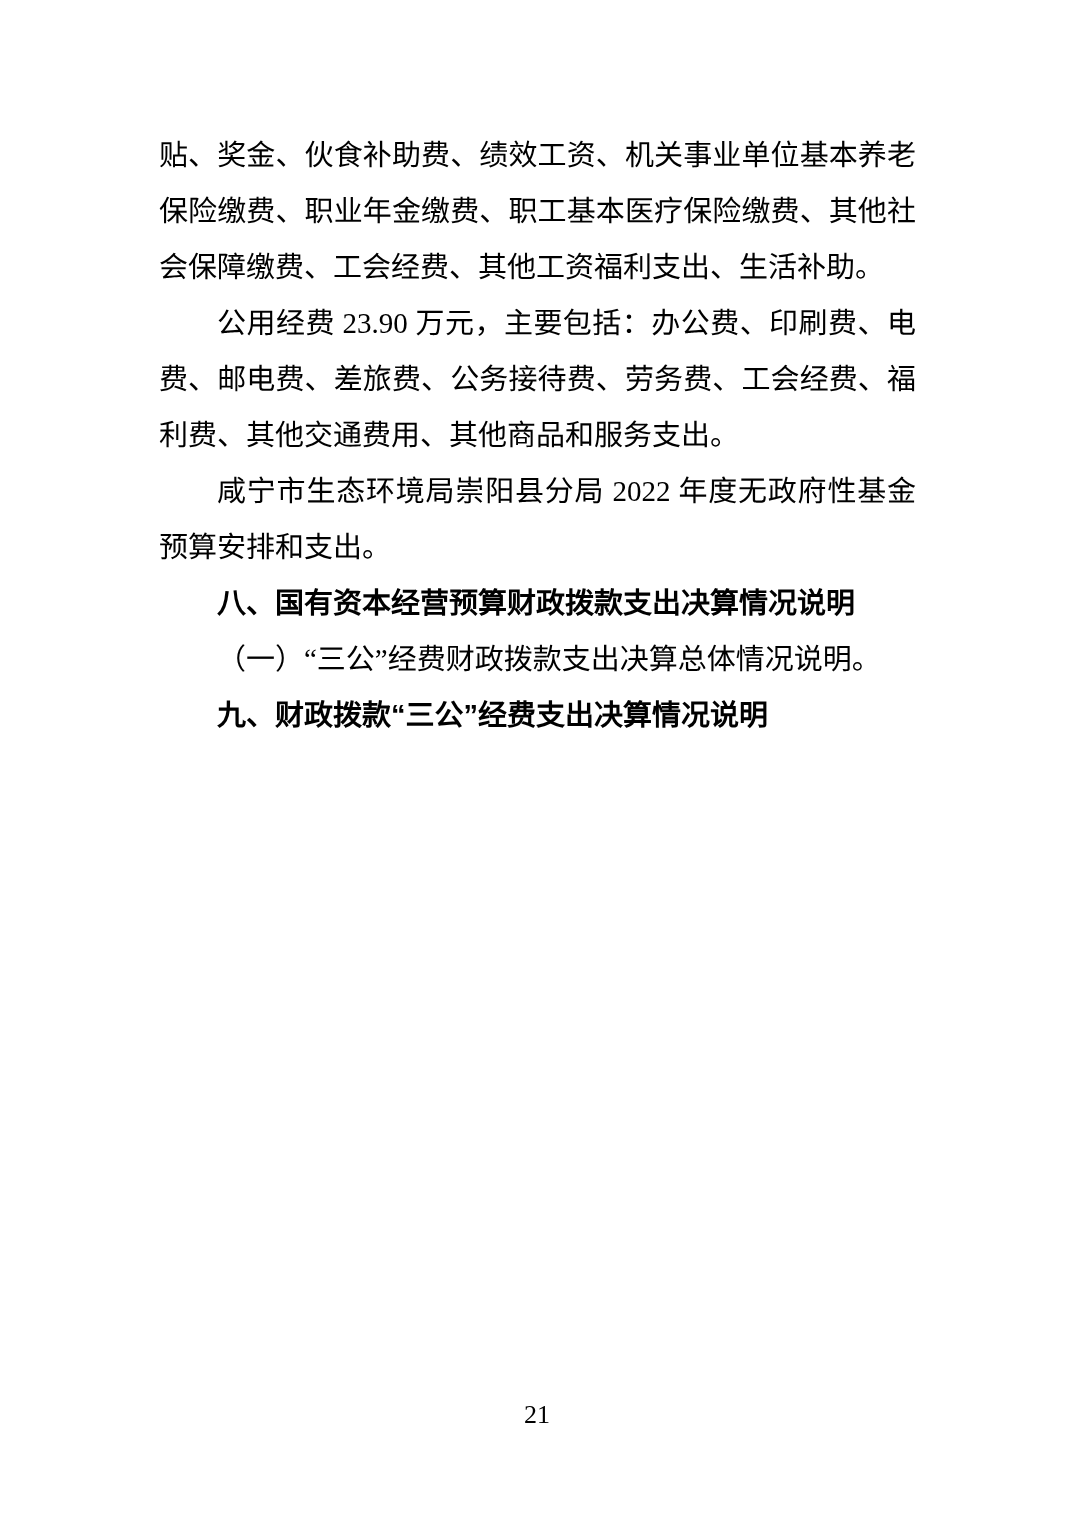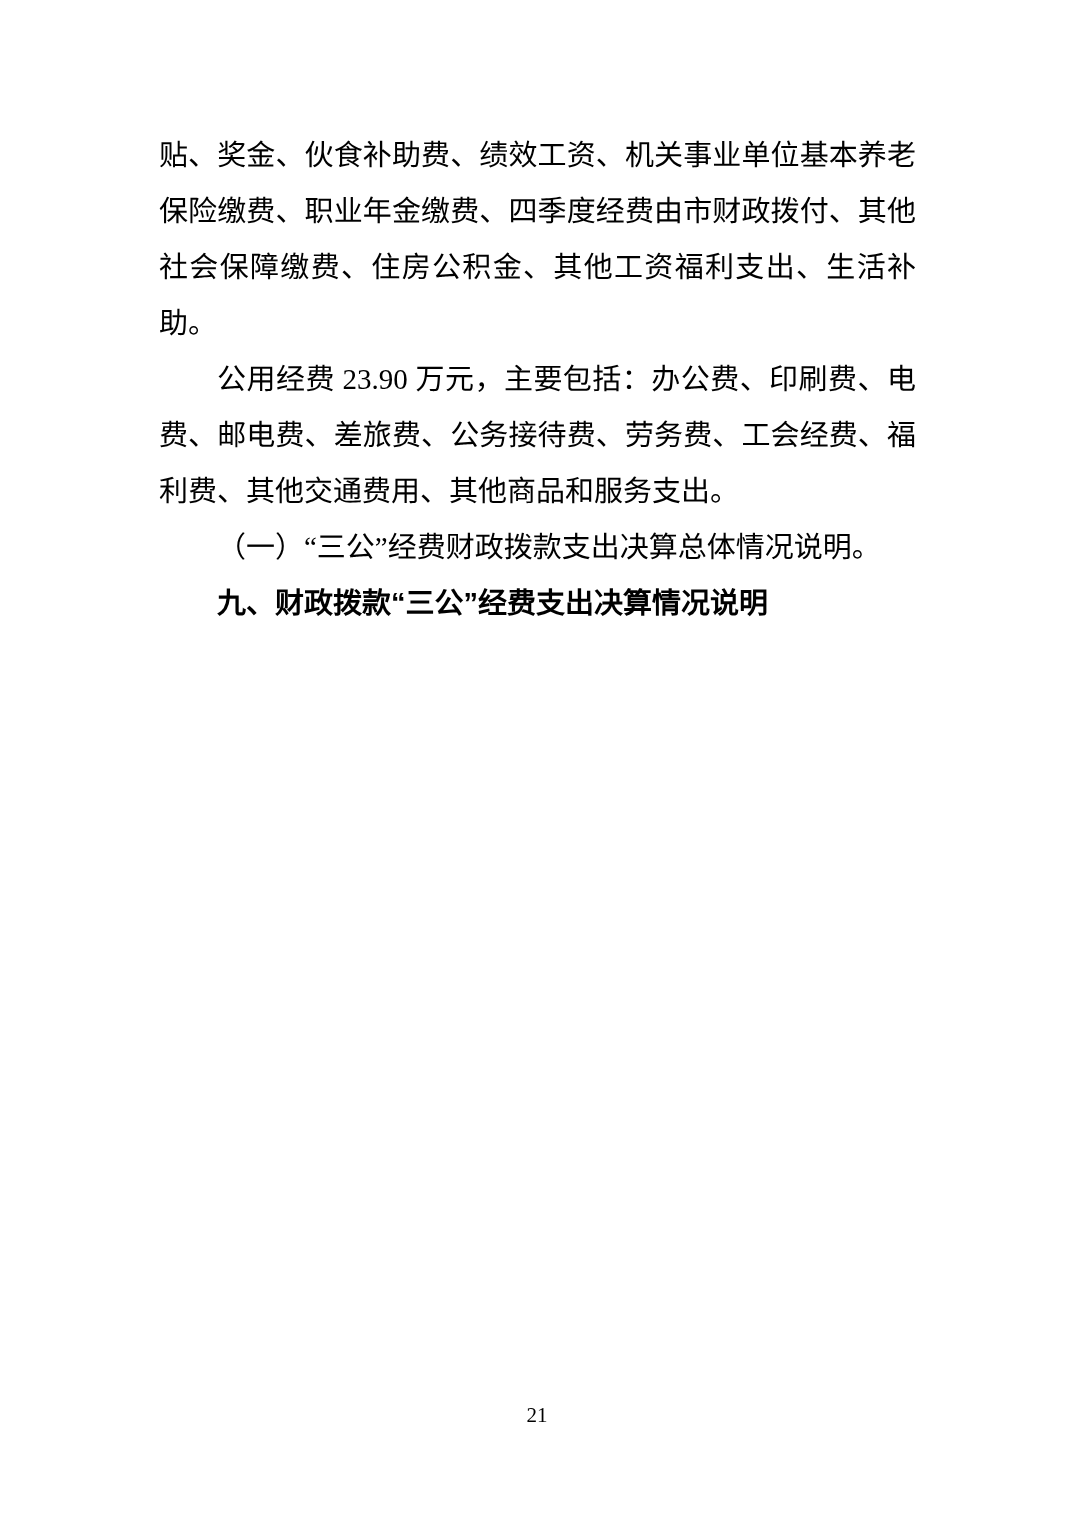--- a/index.html
+++ b/index.html
@@ -41,30 +41,32 @@
   }
   p.para.indent {
     text-indent: 2em;
   }
   .page-number {
     position: absolute;
     left: 0;
     right: 0;
     top: 1400px;
     text-align: center;
-    font-size: 21px;
+    font-size: 26px;
     line-height: 30px;
     color: #000000;
     font-family: "Liberation Serif", serif;
   }
 </style>
 </head>
 <body>
 
 <div class="page">
   <div class="content">
-      <p class="para body">贴、奖金、伙食补助费、绩效工资、机关事业单位基本养老保险缴费、职业年金缴费、四季度经费由市财政拨付、其他社会保障缴费、住房公积金、其他工资福利支出、生活补助。</p>
+      <p class="para body">贴、奖金、伙食补助费、绩效工资、机关事业单位基本养老保险缴费、职业年金缴费、职工基本医疗保险缴费、其他社会保障缴费、工会经费、其他工资福利支出、生活补助。</p>
       <p class="para body indent">公用经费 23.90 万元，主要包括：办公费、印刷费、电费、邮电费、差旅费、公务接待费、劳务费、工会经费、福利费、其他交通费用、其他商品和服务支出。</p>
+      <p class="para body indent">咸宁市生态环境局崇阳县分局 2022 年度无政府性基金预算安排和支出。</p>
+      <p class="para heading indent">八、国有资本经营预算财政拨款支出决算情况说明</p>
       <p class="para body indent">（一）“三公”经费财政拨款支出决算总体情况说明。</p>
       <p class="para heading indent">九、财政拨款“三公”经费支出决算情况说明</p>
     </div>
   <div class="page-number">21</div>
 </div>
 
 </body></html>

